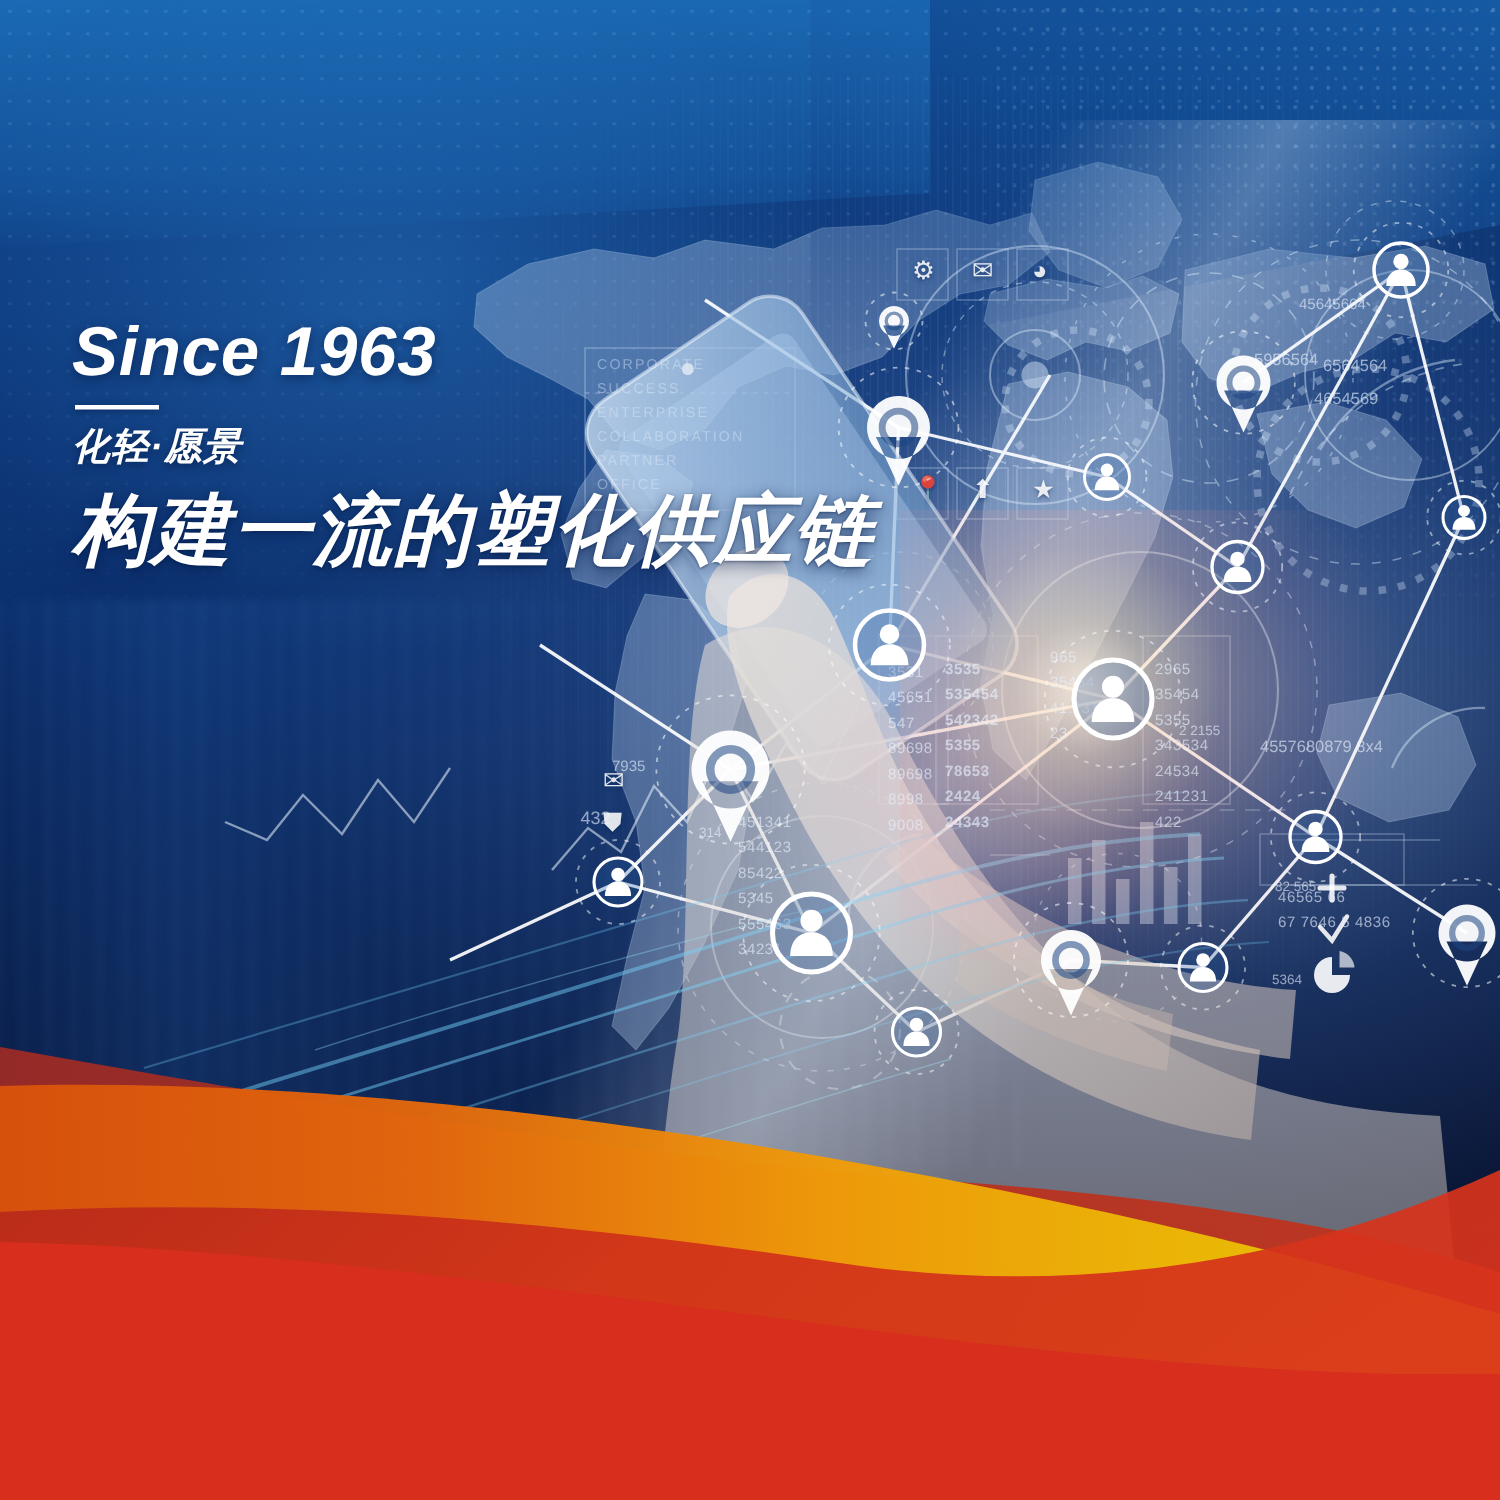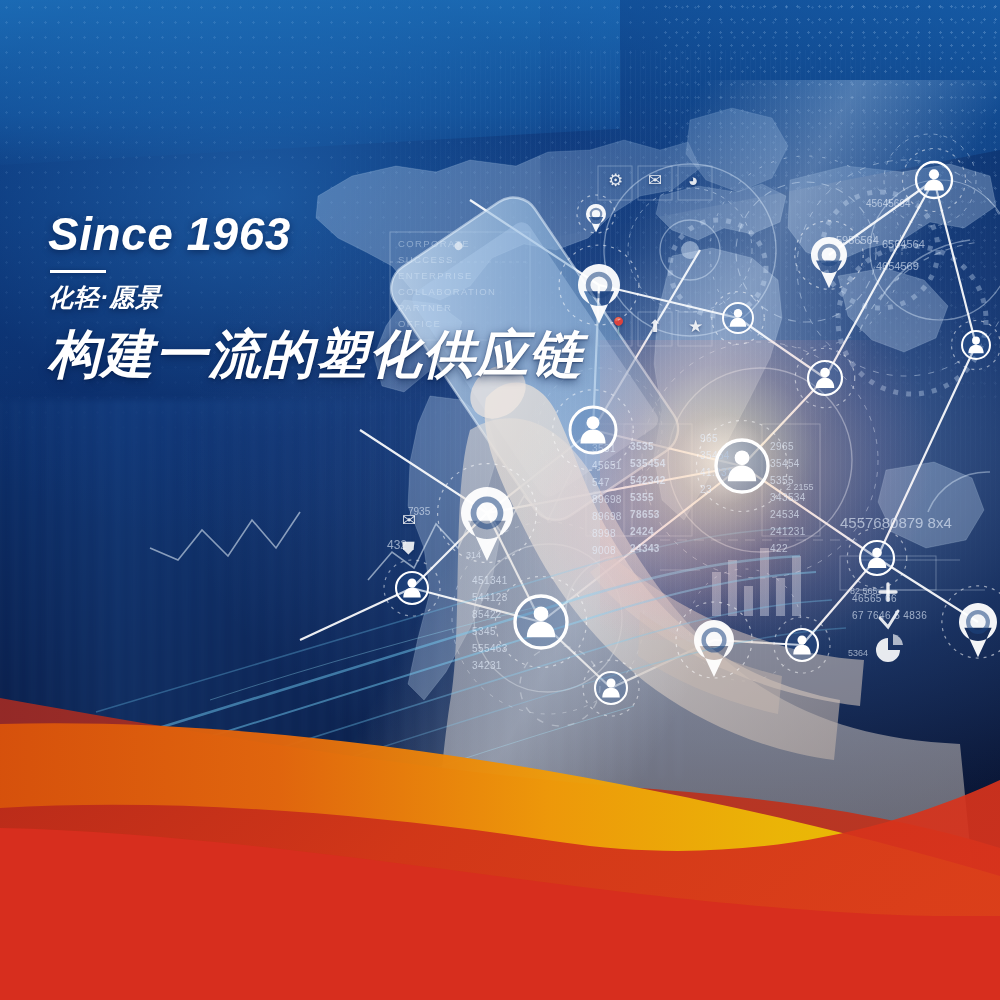--- a/index.html
+++ b/index.html
@@ -403,37 +403,37 @@
 78653
 2424
 24343</div>
       <div class="microtext numcol" style="left: 770px; top: 438px;">2965
 35454
 5355
 343534
 24534
 241231
 422</div>
-      <div class="microtext numcol" style="left: 472px; top: 540px; margin-top: 32px;">451341
+      <div class="microtext numcol" style="left: 492px; top: 540px;">451341
 544123
 85422
 5345
 555463
 34231</div>
       <div class="microtext numcol" style="left: 852px; top: 570px; margin-top: 20px;">46565 66
 67 7646 5 4836</div>
       <div class="microtext numcol" style="left: 700px; top: 430px;">965
 35454
 41.231
 23</div>
       <div class="microtext" style="left: 836px; top: 218px; font-size: 11px; margin-top: 16px;">5956564</div>
       <div class="microtext" style="left: 882px; top: 238px; font-size: 11px; text-align: right;">6564564</div>
       <div class="microtext" style="left: 876px; top: 260px; font-size: 11px;">4654569</div>
       <div class="microtext" style="left: 866px; top: 198px; font-size: 10px;">45645664</div>
-      <div class="microtext" style="left: 840px; top: 492px; font-size: 15px; margin-top: 22px;">4557680879 8x4</div>
+      <div class="microtext" style="left: 840px; top: 492px; font-size: 11px;">4557680879 8x4</div>
       <div class="microtext" style="left: 387px; top: 538px; font-size: 12px;">432</div>
       <div class="microtext" style="left: 408px; top: 506px; font-size: 10px;">7935</div>
       <div class="microtext" style="left: 466px; top: 550px; font-size: 9px;">314</div>
       <div class="microtext" style="left: 848px; top: 648px; font-size: 9px; text-align: center;">5364</div>
       <div class="microtext" style="left: 786px; top: 482px; font-size: 9px;">2 2155</div>
       <div class="microtext" style="left: 850px; top: 586px; font-size: 9px;">82 565</div>
     </div>
 
   <svg class="layer" viewBox="0 0 1000 1000" preserveAspectRatio="none" style="z-index:25">
     <defs>

